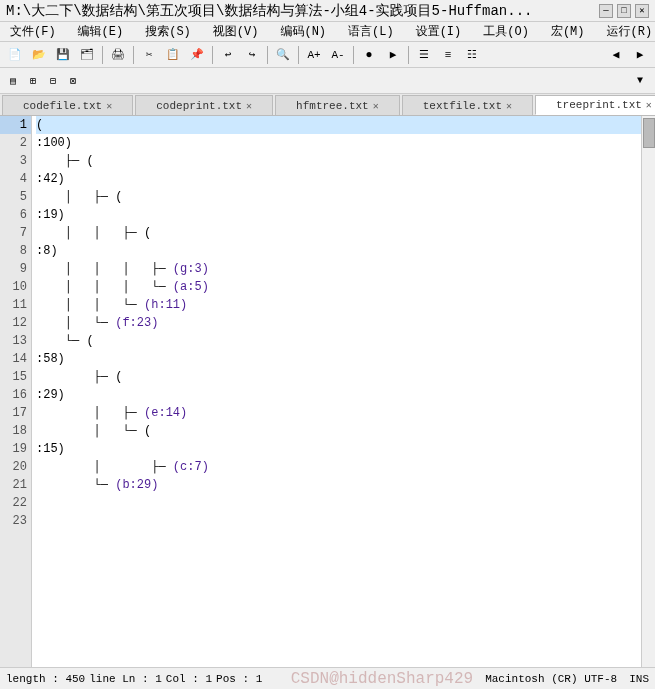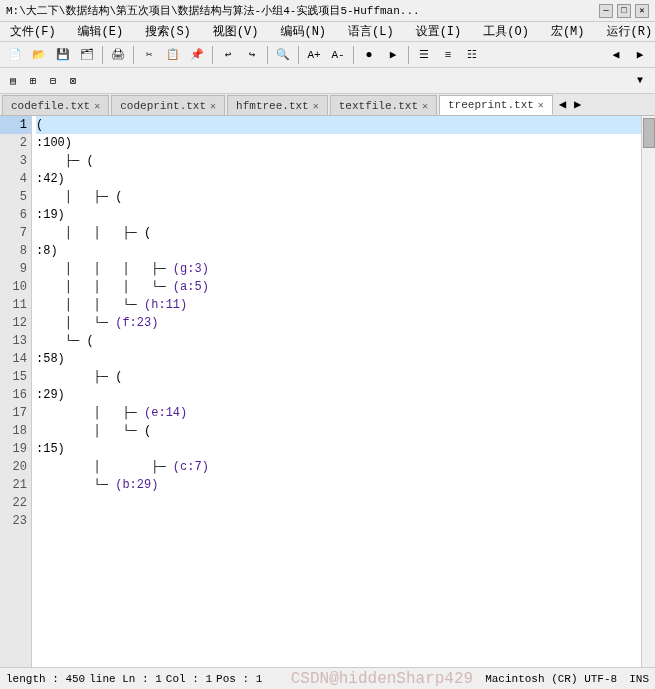--- a/index.html
+++ b/index.html
@@ -66,21 +66,21 @@
       background: #e8e8e8;
       height: 22px;
       display: flex;
       align-items: flex-end;
       padding: 0 2px;
       border-bottom: 1px solid #bbb;
       overflow: hidden;
     }
     .tab {
       height: 20px;
-      padding: 0 8px;
+      padding: 0 20px;
       border: 1px solid #bbb;
       border-bottom: none;
       background: #dcdcdc;
       cursor: pointer;
       font-size: 11px;
       display: flex; align-items: center;
       margin-right: 2px;
       white-space: nowrap;
       color: #333;
     }
@@ -167,21 +167,21 @@
       gap: 4px;
     }
     .status-item { white-space: nowrap; }
     #statusbar .right { margin-left: auto; display: flex; gap: 12px; align-items: center; }
     .watermark { color: #c8a0a0; font-size: 16px; opacity: 0.7; }
   </style>
 </head>
 <body>
 
 <div id="titlebar">
-  <span style="font-size:11px; overflow:hidden; text-overflow:ellipsis; white-space:nowrap; max-width:560px;">M:\大二下\数据结构\第五次项目\数据结构与算法-小组4-实践项目5-Huffman...</span>
+  <span style="font-size:14px; overflow:hidden; text-overflow:ellipsis; white-space:nowrap; max-width:560px;">M:\大二下\数据结构\第五次项目\数据结构与算法-小组4-实践项目5-Huffman...</span>
   <div class="winbtns">
     <div class="winbtn">─</div>
     <div class="winbtn">□</div>
     <div class="winbtn">✕</div>
   </div>
 </div>
 
 <div id="menubar">
     <span class="menu-item">文件(F)</span>
     <span class="menu-item">编辑(E)</span>

